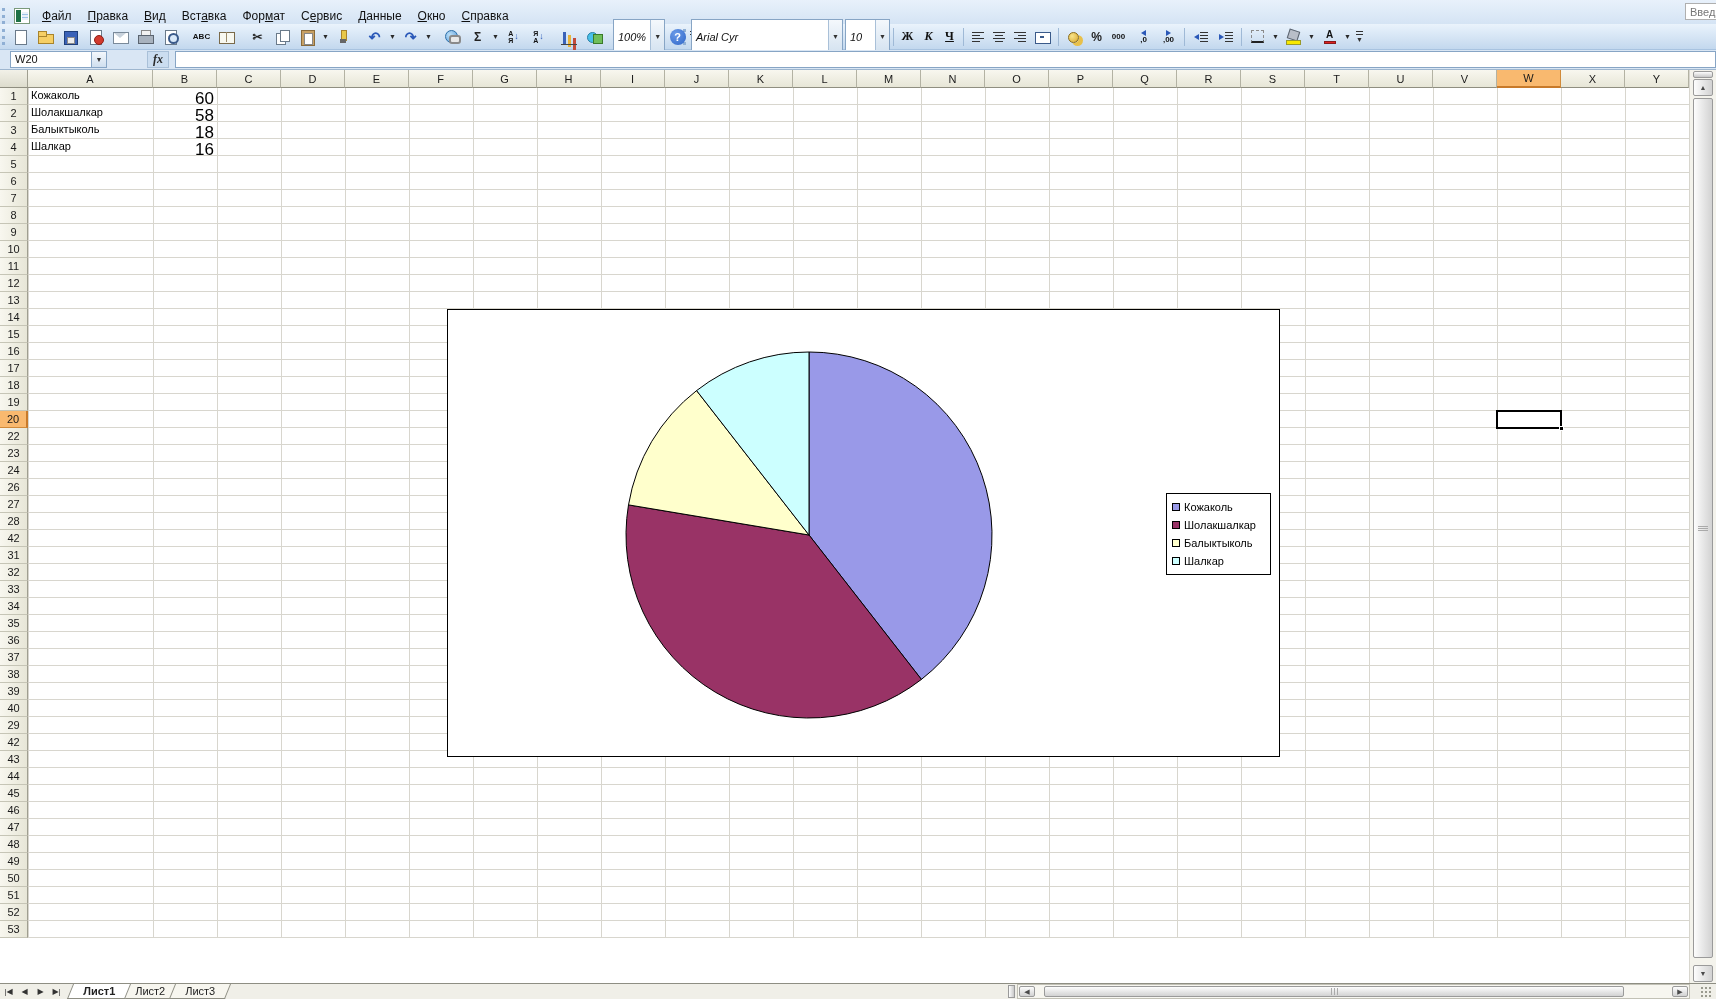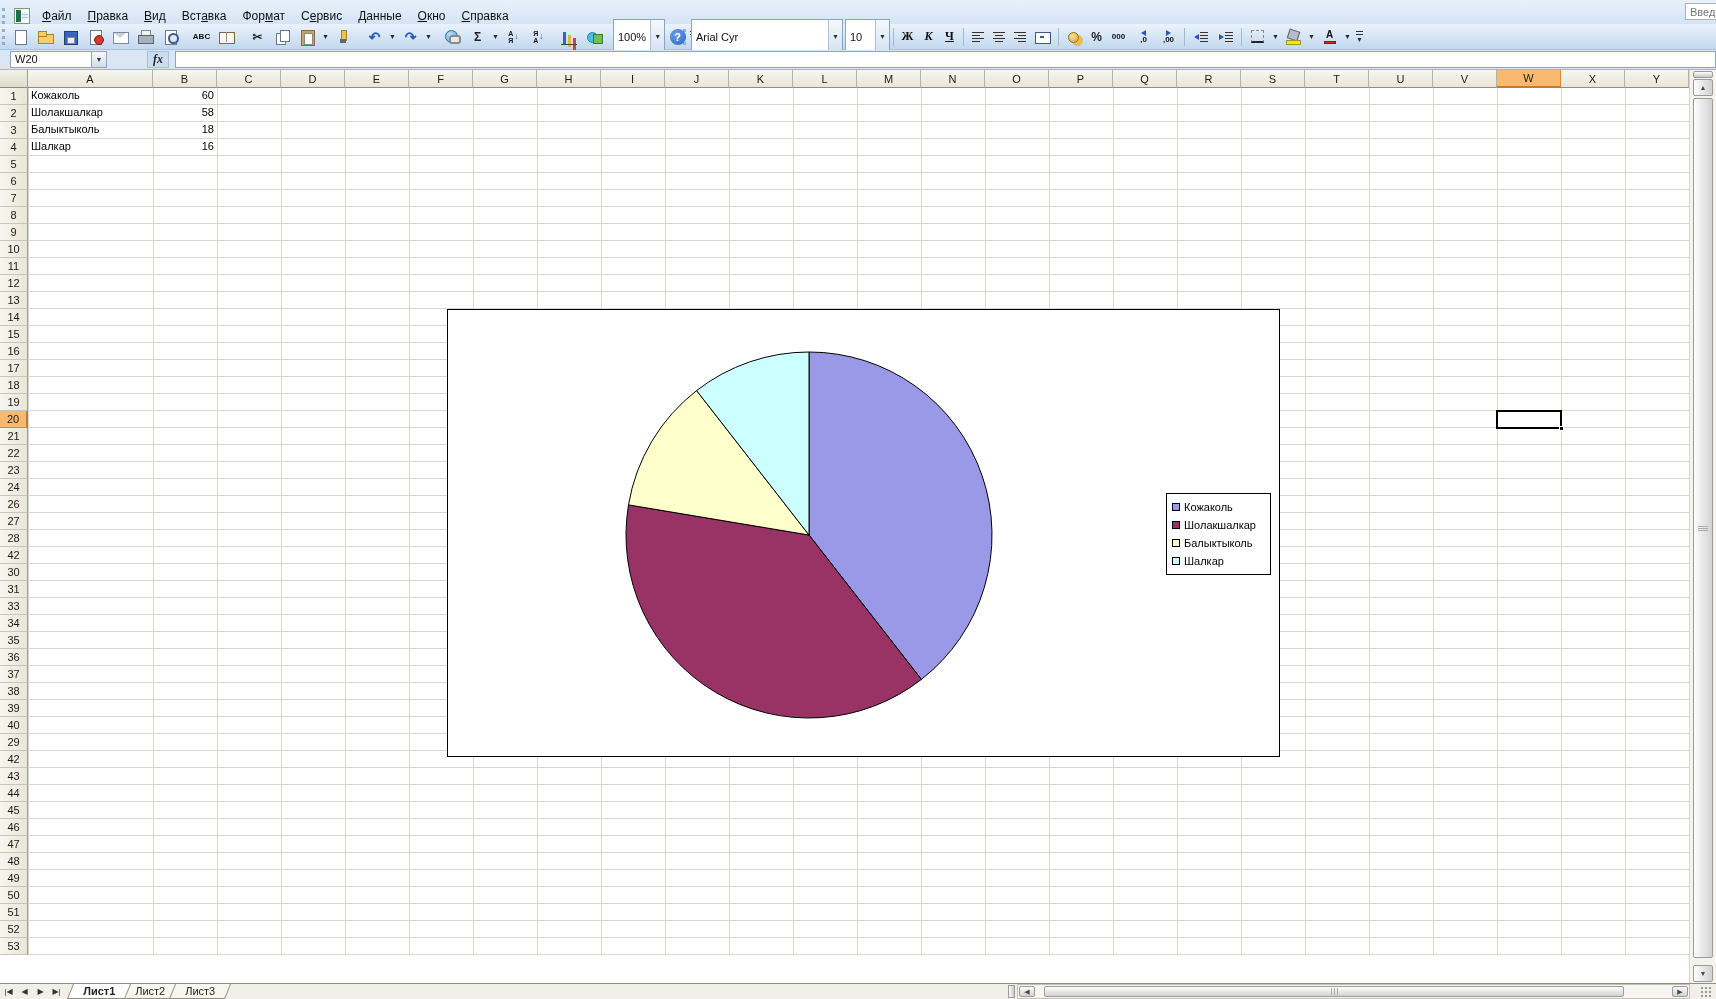--- a/index.html
+++ b/index.html
@@ -22,21 +22,21 @@
 
   
   #toolbar{position:absolute;left:0;top:24px;width:1716px;height:26px;
     background:linear-gradient(#EAF3FC,#C3D8EE);border-bottom:1px solid #A8C3E0;
     display:flex;align-items:center;z-index:30;}
   .tb-group{display:flex;align-items:center;height:26px;}
   #std-toolbar{width:681px;flex:none;}
   .tbtn{height:22px;min-width:24px;display:flex;align-items:center;justify-content:center;position:relative;margin:0 0.5px;}
   .dd{min-width:11px;font-size:7px;color:#2A2A2A;display:flex;align-items:center;justify-content:center;height:22px;}
   .sep{width:1px;height:18px;background:#9FB9D6;margin:0 3px;}
-  .combo{height:35px;background:#fff;border:1px solid #87A5C5;display:flex;align-items:center;font-size:11px;color:#111;}
+  .combo{height:35px;background:#fff;border:1px solid #87A5C5;display:flex;align-items:center;font-size:11px;color:#111;font-style:italic;}
   .combo .cval{flex:1;padding:0 4px;white-space:nowrap;overflow:hidden;}
   .combo .cbtn{width:14px;height:100%;display:flex;align-items:center;justify-content:center;
     font-size:7px;color:#333;background:linear-gradient(#F4F8FC,#D4E2F0);border-left:1px solid #A9C0D8;}
 
   
   .ic{position:relative;width:17px;height:16px;}
   .ic-new:before{content:"";position:absolute;left:3px;top:1px;width:10px;height:13px;background:#fff;border:1px solid #6A7A8A;}
   .ic-open:before{content:"";position:absolute;left:1px;top:5px;width:14px;height:8px;background:#F6CF65;border:1px solid #A8842C;}
   .ic-open:after{content:"";position:absolute;left:1px;top:2px;width:7px;height:4px;background:#F6CF65;border:1px solid #A8842C;}
   .ic-save:before{content:"";position:absolute;left:2px;top:2px;width:12px;height:12px;background:#3A62B8;border:1px solid #1F3F7A;}
@@ -121,21 +121,21 @@
   #rows{position:absolute;left:0;top:88px;width:1689px;height:895px;overflow:hidden;z-index:5;}
   .row{display:flex;height:17px;}
   .rownum{width:28px;flex:none;background:linear-gradient(to right,#F8F7EF,#E7E6D7);
     border-right:1px solid #9F9E90;border-bottom:1px solid #C6C5B6;
     font-size:11px;color:#1A1A1A;display:flex;align-items:center;justify-content:center;}
   .rownum.sel{background:#F9B96F;border-right:2px solid #C87A2A;border-bottom:1px solid #D08A3A;}
   .rowbody{position:relative;width:1661px;border-bottom:1px solid #D8D6CE;
     background:repeating-linear-gradient(to right,transparent 0 63px,#D8D6CE 63px 64px);
     background-position:62px 0;}
   .cellA{position:absolute;left:3px;top:1px;font-size:11px;color:#000;white-space:nowrap;}
-  .cellB{position:absolute;left:125px;width:61px;top:1px;font-size:11px;color:#000;text-align:right;}
+  .cellB{position:absolute;left:125px;width:61px;top:1px;font-size:17px;color:#000;text-align:right;}
 
   #sel-cell{position:absolute;left:1496px;top:410px;width:66px;height:19px;border:2px solid #000;z-index:8;}
   #fill-handle{position:absolute;right:-4px;bottom:-4px;width:5px;height:5px;background:#000;border:1px solid #fff;}
 
   
   #chart{position:absolute;left:447px;top:309px;width:833px;height:448px;background:#fff;
     border:1.5px solid #000;z-index:20;}
   #legend{position:absolute;left:718px;top:183px;width:105px;background:#fff;border:1px solid #000;padding:4px 3px;}
   .leg-row{display:flex;align-items:center;height:18px;}
   .leg-swatch{width:8px;height:8px;border:1px solid #000;margin:0 4px 0 2px;flex:none;}
@@ -496,24 +496,20 @@
     </div>
     <div class="row">
       <div class="rownum">19</div>
       <div class="rowbody"></div>
     </div>
     <div class="row">
       <div class="rownum sel">20</div>
       <div class="rowbody"></div>
     </div>
     <div class="row">
-      <div class="rownum">21</div>
-      <div class="rowbody"></div>
-    </div>
-    <div class="row">
       <div class="rownum">22</div>
       <div class="rowbody"></div>
     </div>
     <div class="row">
       <div class="rownum">23</div>
       <div class="rowbody"></div>
     </div>
     <div class="row">
       <div class="rownum">24</div>
       <div class="rowbody"></div>
@@ -528,25 +524,25 @@
     </div>
     <div class="row">
       <div class="rownum">28</div>
       <div class="rowbody"></div>
     </div>
     <div class="row">
       <div class="rownum">42</div>
       <div class="rowbody"></div>
     </div>
     <div class="row">
-      <div class="rownum">30</div>
-      <div class="rowbody"></div>
-    </div>
-    <div class="row">
       <div class="rownum">31</div>
+      <div class="rowbody"></div>
+    </div>
+    <div class="row">
+      <div class="rownum">32</div>
       <div class="rowbody"></div>
     </div>
     <div class="row">
       <div class="rownum">33</div>
       <div class="rowbody"></div>
     </div>
     <div class="row">
       <div class="rownum">34</div>
       <div class="rowbody"></div>
     </div>

